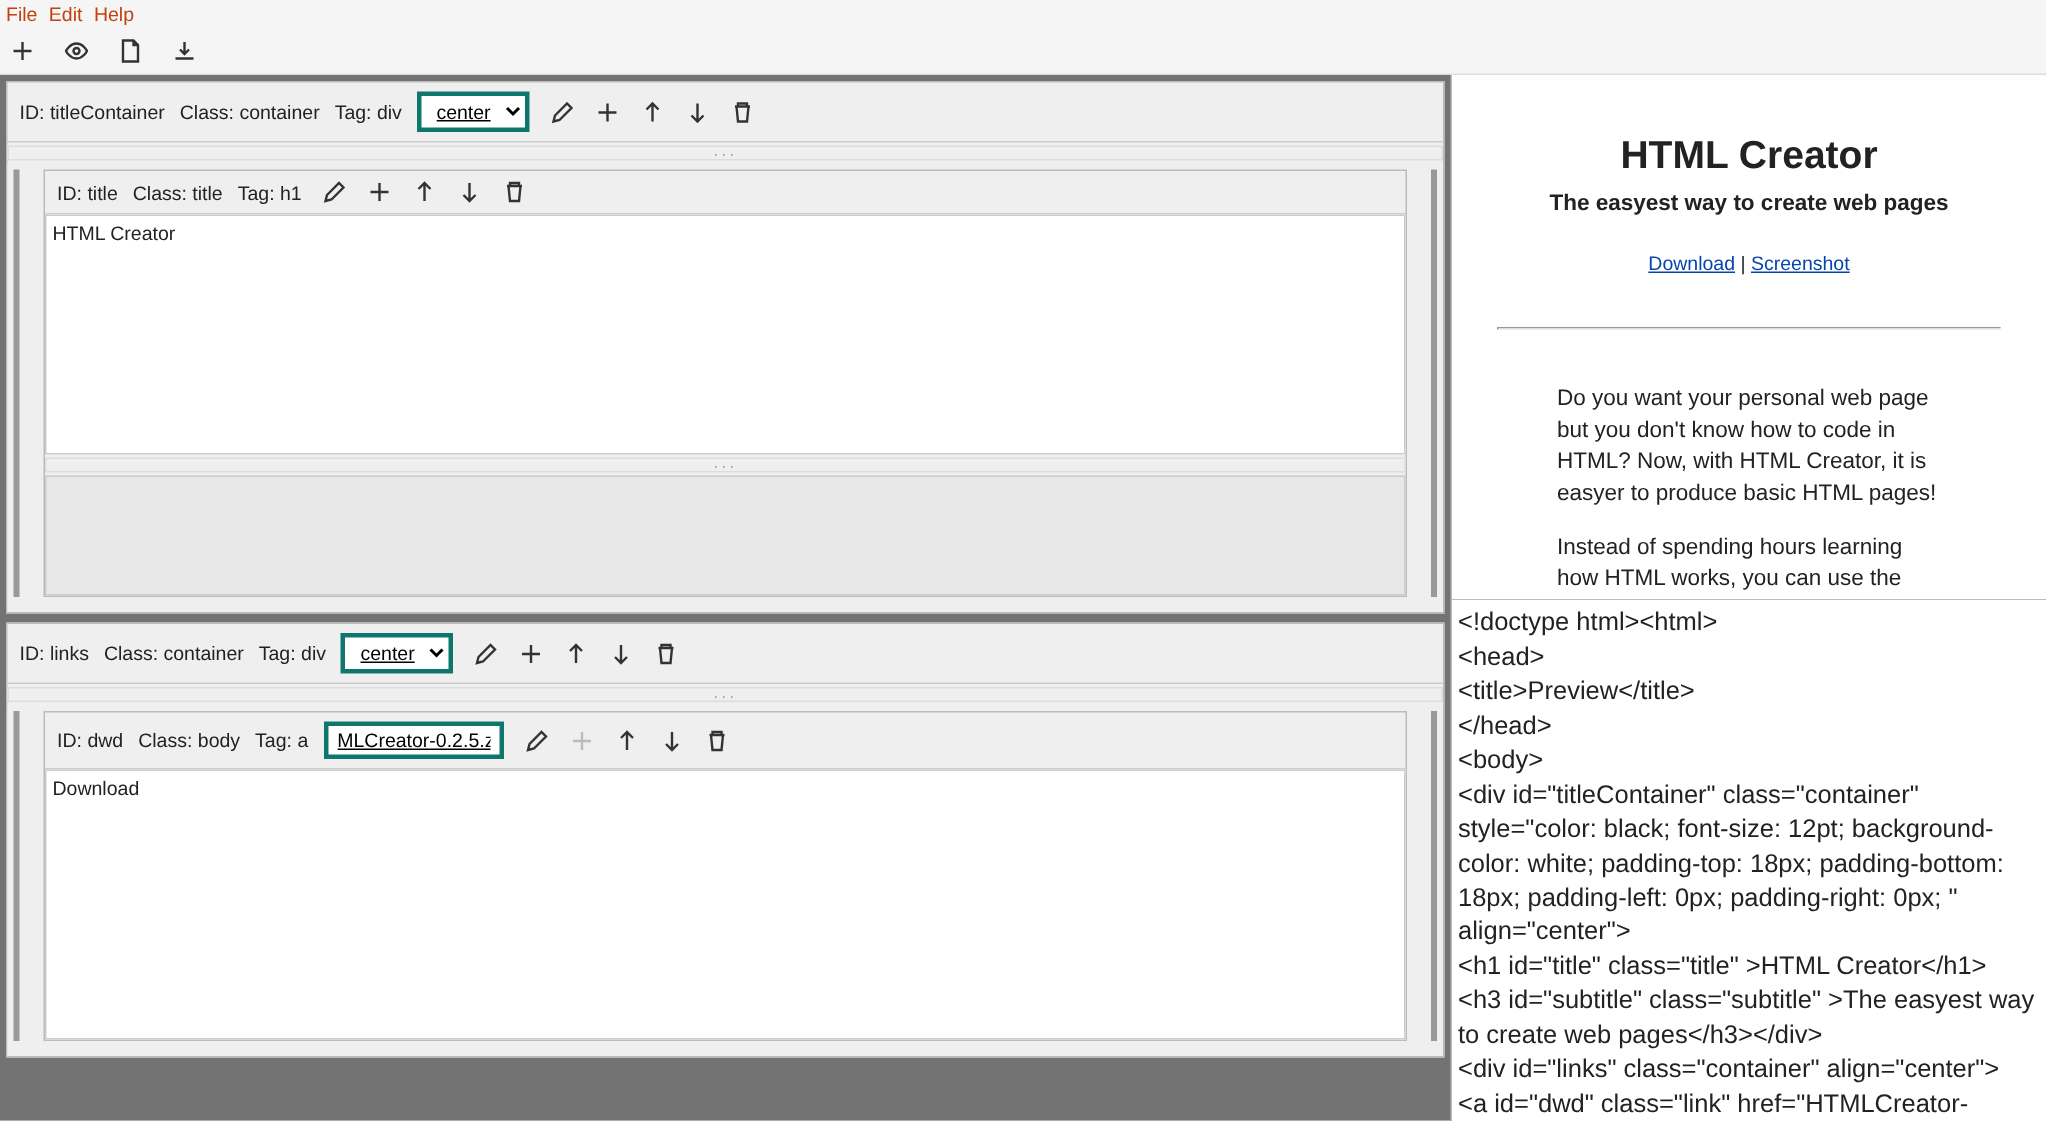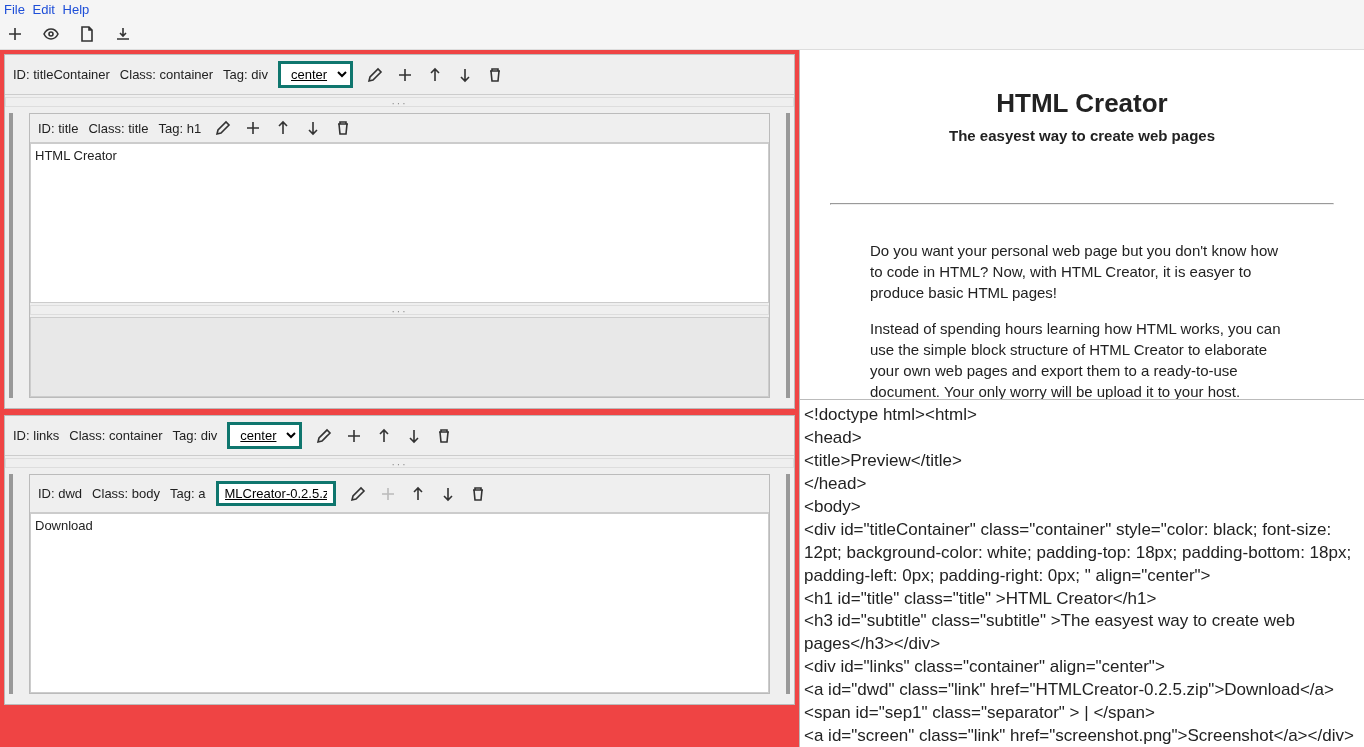--- a/index.html
+++ b/index.html
@@ -1,22 +1,22 @@
 <!DOCTYPE html>
 <html><head>
 <meta charset="utf-8">
 <style>
 * { box-sizing: border-box; margin: 0; padding: 0; }
 body { font-family: sans-serif; font-size: 13px; background: #f5f5f5; color: #222; width: 1364px; height: 747px; overflow: hidden; display: flex; flex-direction: column; }
 .menubar { background: #f5f5f5; padding: 2px 4px; font-size: 13px; }
-.menubar span { color: #1d4ed8; margin-right: 4px; cursor: pointer; }
+.menubar span { color: #c2410c; margin-right: 4px; cursor: pointer; }
 .toolbar { background: #f5f5f5; padding: 4px; border-bottom: 1px solid #ddd; display: flex; gap: 14px; }
 .toolbar span { cursor: pointer; font-size: 16px; display:inline-flex; align-items:center; justify-content:center; width:22px; height:22px; }
 .main { flex: 1; display: flex; overflow: hidden; }
-.left { width: 800px; border-right: 1px solid #bbb; overflow-y: scroll; padding: 4px; background: #ef4444; }
+.left { width: 968px; border-right: 1px solid #bbb; overflow-y: scroll; padding: 4px; background: #737373; }
 .right { flex: 1; display: flex; flex-direction: column; }
 .preview { height: 350px; overflow-y: scroll; background: #fff; border-bottom: 1px solid #bbb; padding: 30px; text-align:center; }
 .source { flex: 1; overflow-y: scroll; background: #fff; padding: 4px; font-size: 17px; line-height: 1.35; white-space: pre-wrap; word-wrap: break-word; }
 .block { border: 1px solid #bbb; margin-bottom: 6px; background: #efefef; }
 .block-header { display: flex; align-items: center; gap: 10px; padding: 6px 8px; border-bottom: 1px solid #ccc; flex-wrap: wrap; }
 .block-header .lbl { font-size: 13px; }
 .block-header select, .block-header input.txt { border: 3px solid #0f766e; padding: 2px 6px; font-size: 13px; background:#fff;text-decoration:underline; }
 .block-header .icons { display: flex; gap: 14px; align-items: center; margin-left: 4px; }
 .block-header .icons span { cursor:pointer; display:inline-flex; }
 .block-body { padding: 4px; background:#efefef; }
@@ -223,20 +223,23 @@
         </div>
       </div>
     </div>
 
   </div>
 
   <div class="right">
     <div class="preview">
       <h1>HTML Creator</h1>
       <h3>The easyest way to create web pages</h3>
+      <div>
+        <a>Download</a><span> | </span><a>Screenshot</a>
+      </div>
       <br><hr><br>
       <p class="para">Do you want your personal web page but you don't know how to code in HTML? Now, with HTML Creator, it is easyer to produce basic HTML pages!</p>
       <br>
       <p class="para">Instead of spending hours learning how HTML works, you can use the simple block structure of HTML Creator to elaborate your own web pages and export them to a ready-to-use document. Your only worry will be upload it to your host.</p>
     </div>
     <div class="source">&lt;!doctype html&gt;&lt;html&gt;
 &lt;head&gt;
 &lt;title&gt;Preview&lt;/title&gt;
 &lt;/head&gt;
 &lt;body&gt;

